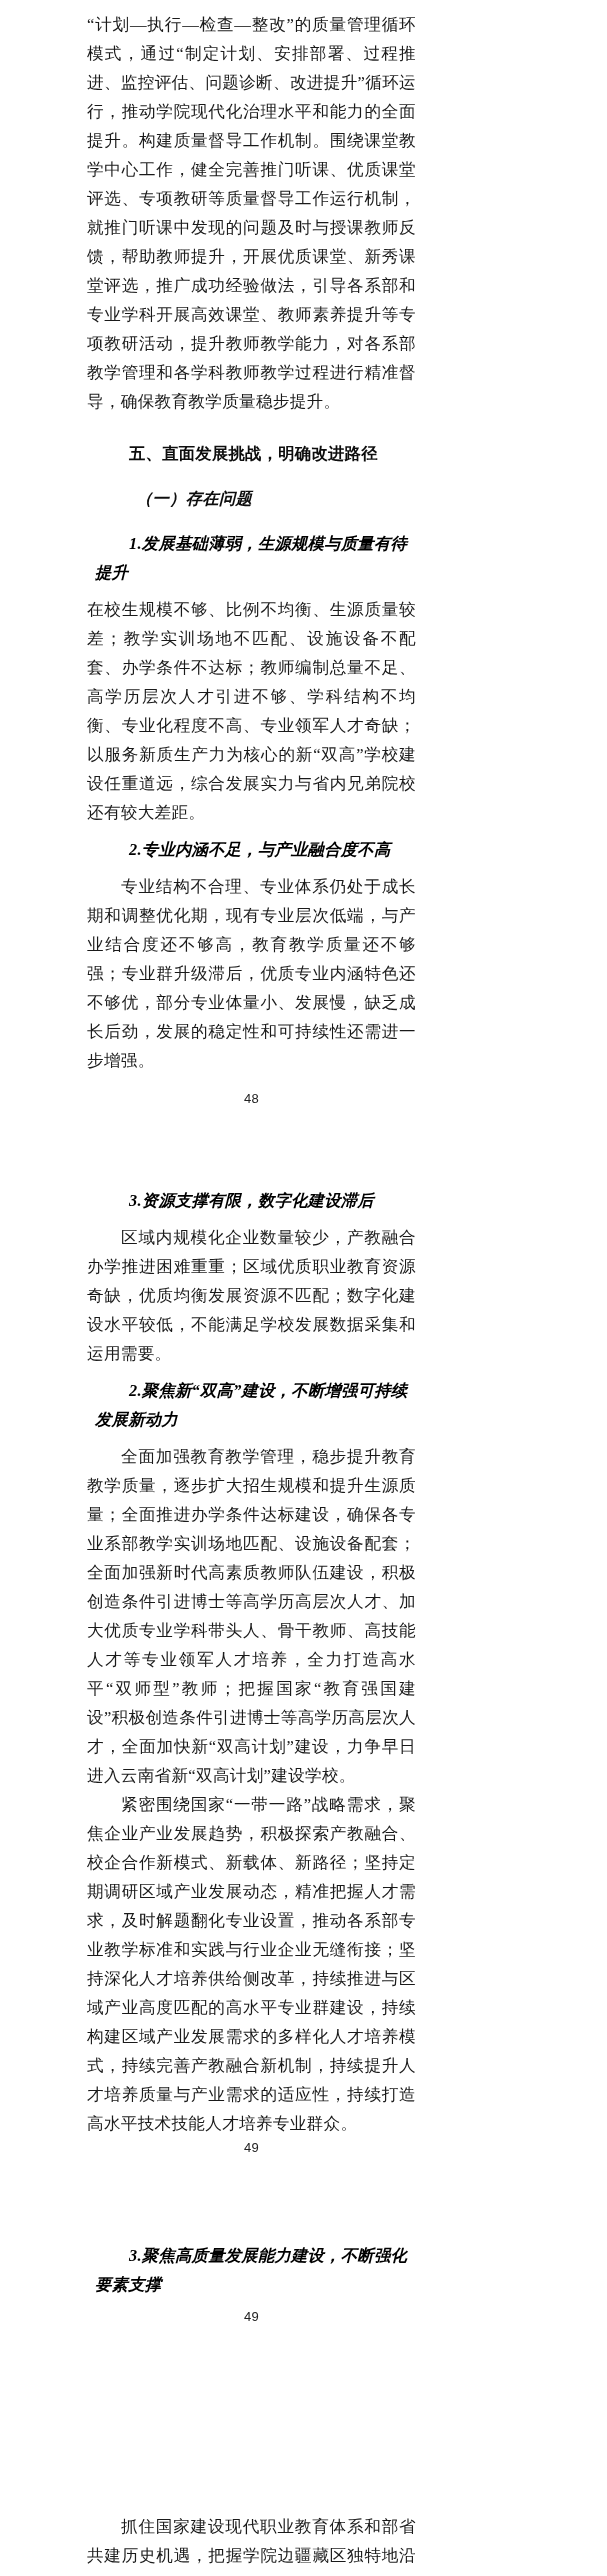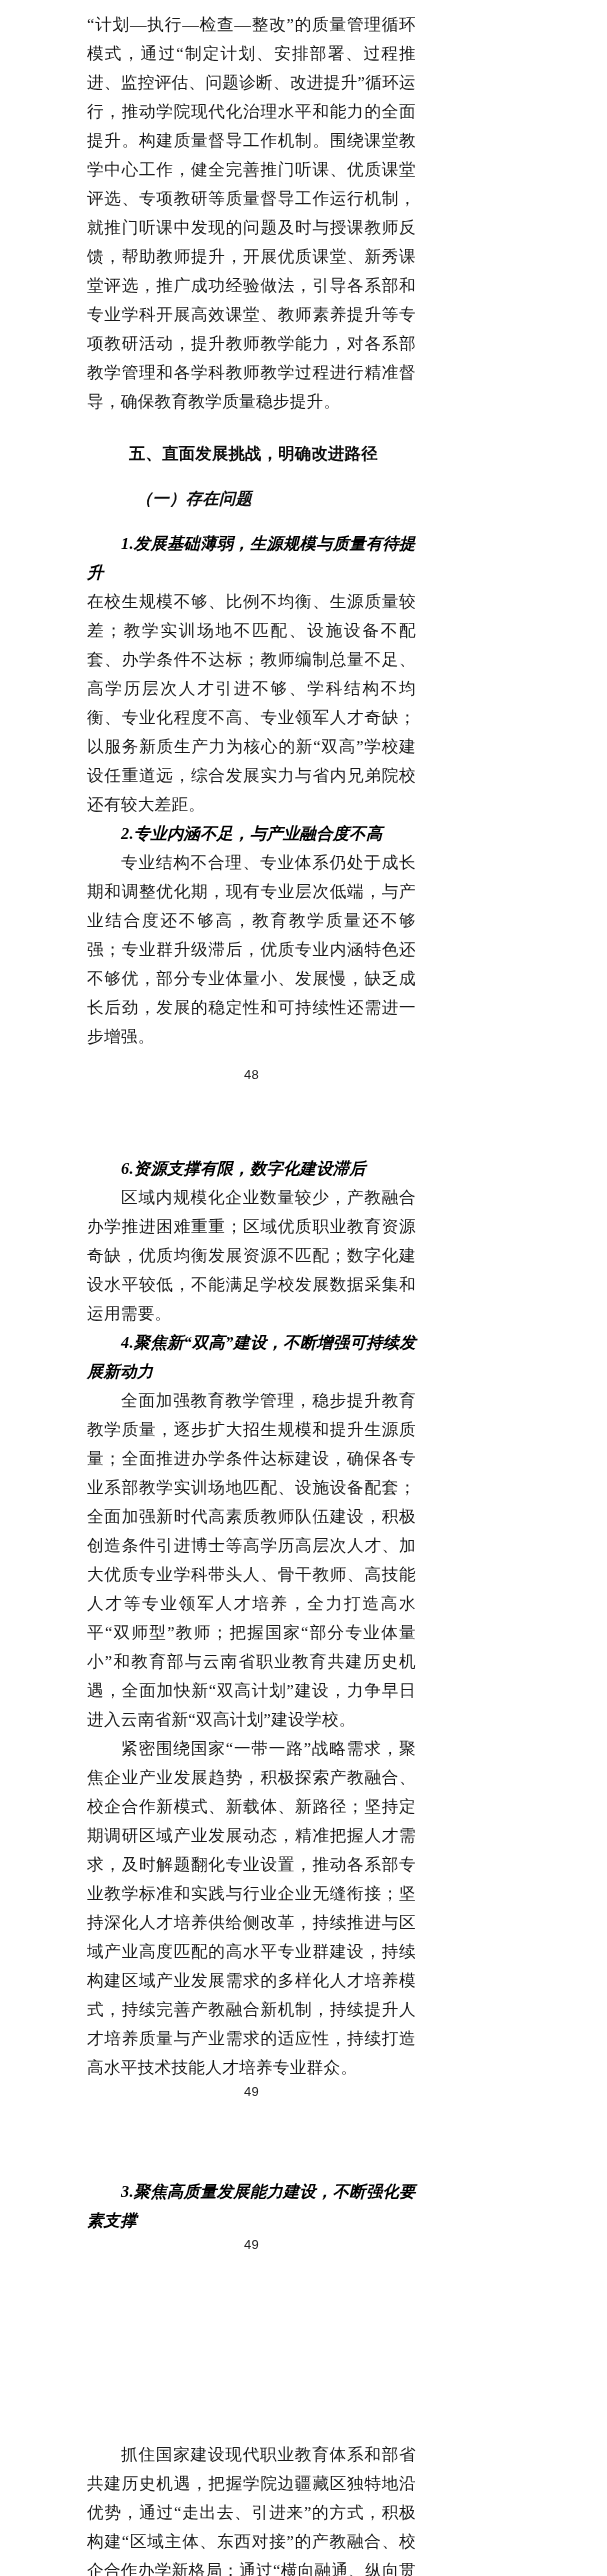--- a/index.html
+++ b/index.html
@@ -72,21 +72,21 @@
     letter-spacing: 0.3px;
     color: #0d0d0d;
   }
 
   
   .h-num {
     font-size: 16.3px;
     line-height: 29px;
     font-weight: bold;
     font-style: italic;
-    margin: 0;
+    margin: 8px;
     text-indent: 34px;
     letter-spacing: 0.3px;
     color: #000000;
   }
   .gap-md { height: 14.6px; }
 
   
   .folio {
     font-size: 13px;
     line-height: 19px;
@@ -133,28 +133,28 @@
 
     <div class="gap-md"></div>
 
     <p class="folio">48</p>
   </section>
 
   <div class="page-break"></div>
 
   <section class="page page-49">
 
-    <h4 class="h-num">6.资源支撑有限，数字化建设滞后</h4>
+    <h4 class="h-num">3.资源支撑有限，数字化建设滞后</h4>
 
     <p class="para indent">区域内规模化企业数量较少，产教融合办学推进困难重重；区域优质职业教育资源奇缺，优质均衡发展资源不匹配；数字化建设水平较低，不能满足学校发展数据采集和运用需要。</p>
 
 
-    <h4 class="h-num">4.聚焦新“双高”建设，不断增强可持续发展新动力</h4>
+    <h4 class="h-num">2.聚焦新“双高”建设，不断增强可持续发展新动力</h4>
 
-    <p class="para indent">全面加强教育教学管理，稳步提升教育教学质量，逐步扩大招生规模和提升生源质量；全面推进办学条件达标建设，确保各专业系部教学实训场地匹配、设施设备配套；全面加强新时代高素质教师队伍建设，积极创造条件引进博士等高学历高层次人才、加大优质专业学科带头人、骨干教师、高技能人才等专业领军人才培养，全力打造高水平“双师型”教师；把握国家“部分专业体量小”和教育部与云南省职业教育共建历史机遇，全面加快新“双高计划”建设，力争早日进入云南省新“双高计划”建设学校。</p>
+    <p class="para indent">全面加强教育教学管理，稳步提升教育教学质量，逐步扩大招生规模和提升生源质量；全面推进办学条件达标建设，确保各专业系部教学实训场地匹配、设施设备配套；全面加强新时代高素质教师队伍建设，积极创造条件引进博士等高学历高层次人才、加大优质专业学科带头人、骨干教师、高技能人才等专业领军人才培养，全力打造高水平“双师型”教师；把握国家“教育强国建设”积极创造条件引进博士等高学历高层次人才，全面加快新“双高计划”建设，力争早日进入云南省新“双高计划”建设学校。</p>
 
 
     <p class="para indent">紧密围绕国家“一带一路”战略需求，聚焦企业产业发展趋势，积极探索产教融合、校企合作新模式、新载体、新路径；坚持定期调研区域产业发展动态，精准把握人才需求，及时解题翻化专业设置，推动各系部专业教学标准和实践与行业企业无缝衔接；坚持深化人才培养供给侧改革，持续推进与区域产业高度匹配的高水平专业群建设，持续构建区域产业发展需求的多样化人才培养模式，持续完善产教融合新机制，持续提升人才培养质量与产业需求的适应性，持续打造高水平技术技能人才培养专业群众。</p>
 
     <p class="folio">49</p>
   </section>
 
   <div class="page-break"></div>
 
   <section class="page page-50">

